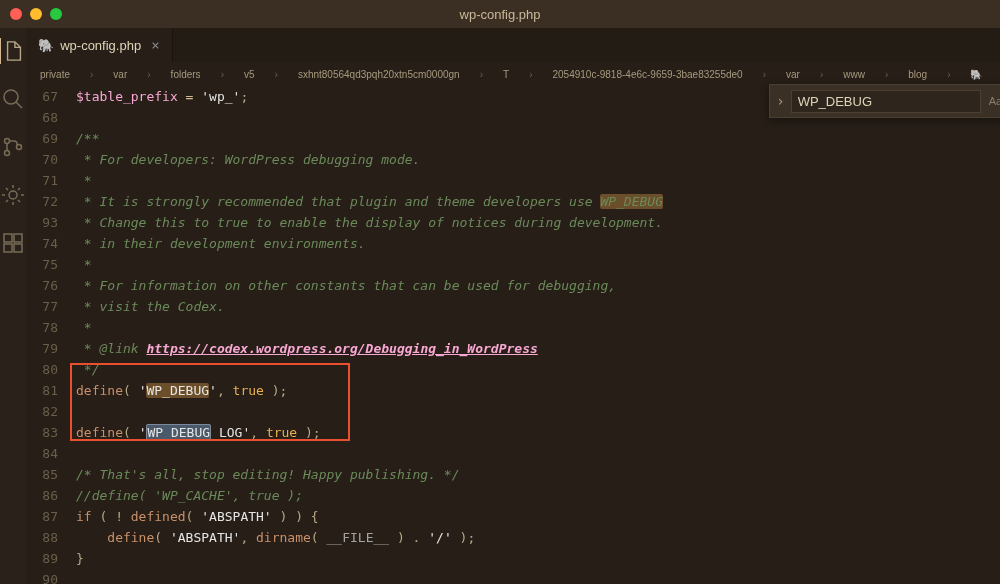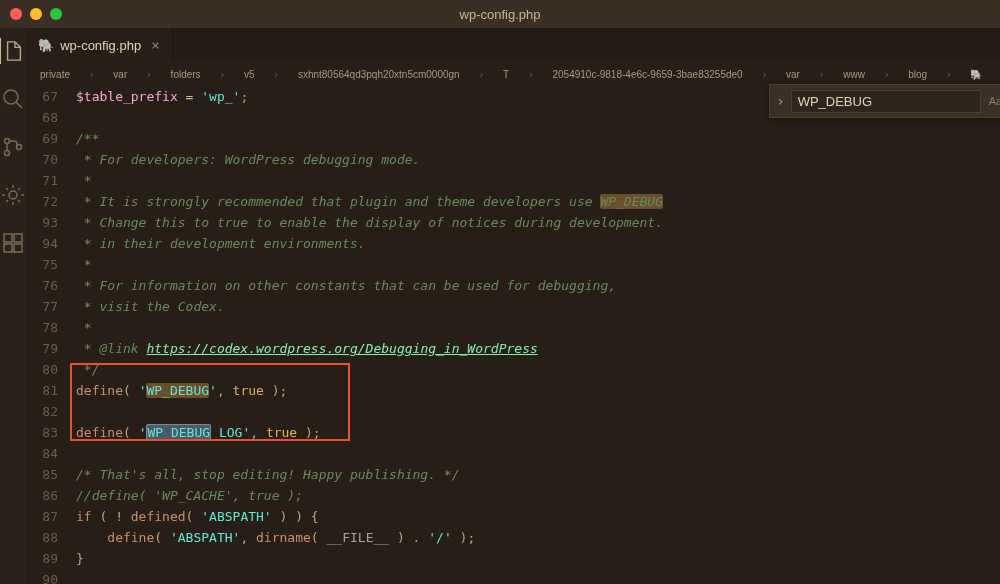--- a/index.html
+++ b/index.html
@@ -23,25 +23,25 @@
 .tab-close { color: #888; font-size: 14px; margin-left: 4px; }
 .breadcrumbs { height: 24px; display: flex; align-items: center; padding: 0 14px; gap: 20px; color: #a89a7f; font-size: 10px; font-family: -apple-system, sans-serif; overflow: hidden; white-space: nowrap; }
 .breadcrumbs .sep { color: #6b5f4a; }
 .bc-icon { color: #b084d8; }
 .code-area { flex: 1; display: flex; overflow: hidden; position: relative; }
 .gutter { width: 50px; text-align: right; padding-right: 18px; color: #6b5f4a; user-select: none; }
 .lines { flex: 1; position: relative; }
 .line { height: 21px; line-height: 21px; white-space: pre; }
 .gutter .line { padding: 0; }
 .c-var { color: #f9a8d4; }
-.c-str { color: #5eead4; }
+.c-str { color: #e5e5e5; }
 .c-kw { color: #c9906a; }
 .c-text { color: #d4b896; }
 .c-comment { color: #6b8a5a; font-style: italic; }
-.c-link { color: #86efac; text-decoration: underline; font-style: italic; }
+.c-link { color: #f9a8d4; text-decoration: underline; font-style: italic; font-weight: bold; }
 .c-func { color: #c9906a; }
 .c-const { color: #a3a3a3; }
 .c-bool { color: #e8b050; }
 .c-punc { color: #b8a888; }
 .search-hl { background: #6b4f2a; border-radius: 2px; }
 .search-cur { background: #4a5a6a; border: 1px solid #7a8a9a; border-radius: 2px; }
 .highlight-box { position: absolute; border: 2px solid #e85030; pointer-events: none; }
 .find-widget { position: absolute; top: 56px; right: 0; width: 255px; height: 34px; background: #3a3026; border: 1px solid #4a3f30; display: flex; align-items: center; padding: 0 6px; gap: 6px; box-shadow: 0 2px 8px rgba(0,0,0,0.4); }
 .find-toggle { color: #a89a7f; cursor: pointer; font-size: 14px; }
 .find-input { flex: 1; background: #2e261c; border: 1px solid #4a3f30; color: #e0d4b8; padding: 3px 6px; font-size: 13px; font-family: -apple-system, sans-serif; }
@@ -135,21 +135,21 @@
 
     <div class="code-area">
       <div class="gutter" id="gutter">
           <div class="line">67</div>
           <div class="line">68</div>
           <div class="line">69</div>
           <div class="line">70</div>
           <div class="line">71</div>
           <div class="line">72</div>
           <div class="line">93</div>
-          <div class="line">94</div>
+          <div class="line">74</div>
           <div class="line">75</div>
           <div class="line">76</div>
           <div class="line">77</div>
           <div class="line">78</div>
           <div class="line">79</div>
           <div class="line">80</div>
           <div class="line">81</div>
           <div class="line">82</div>
           <div class="line">83</div>
           <div class="line">84</div>

